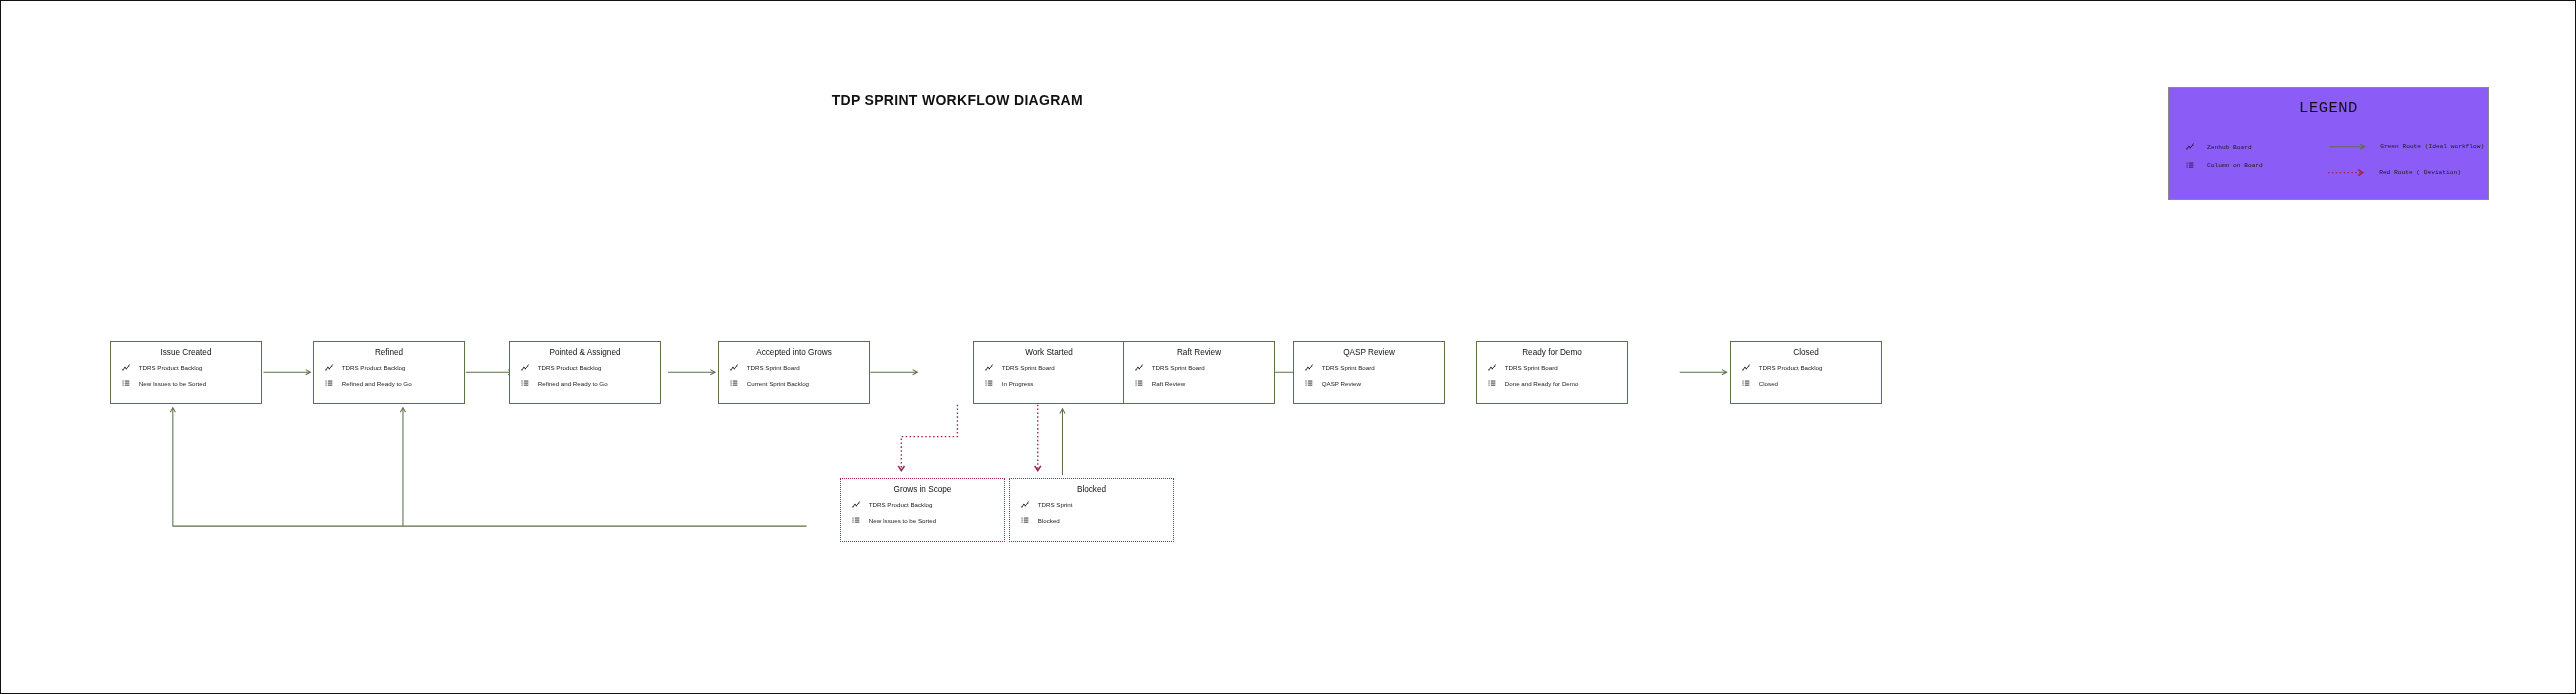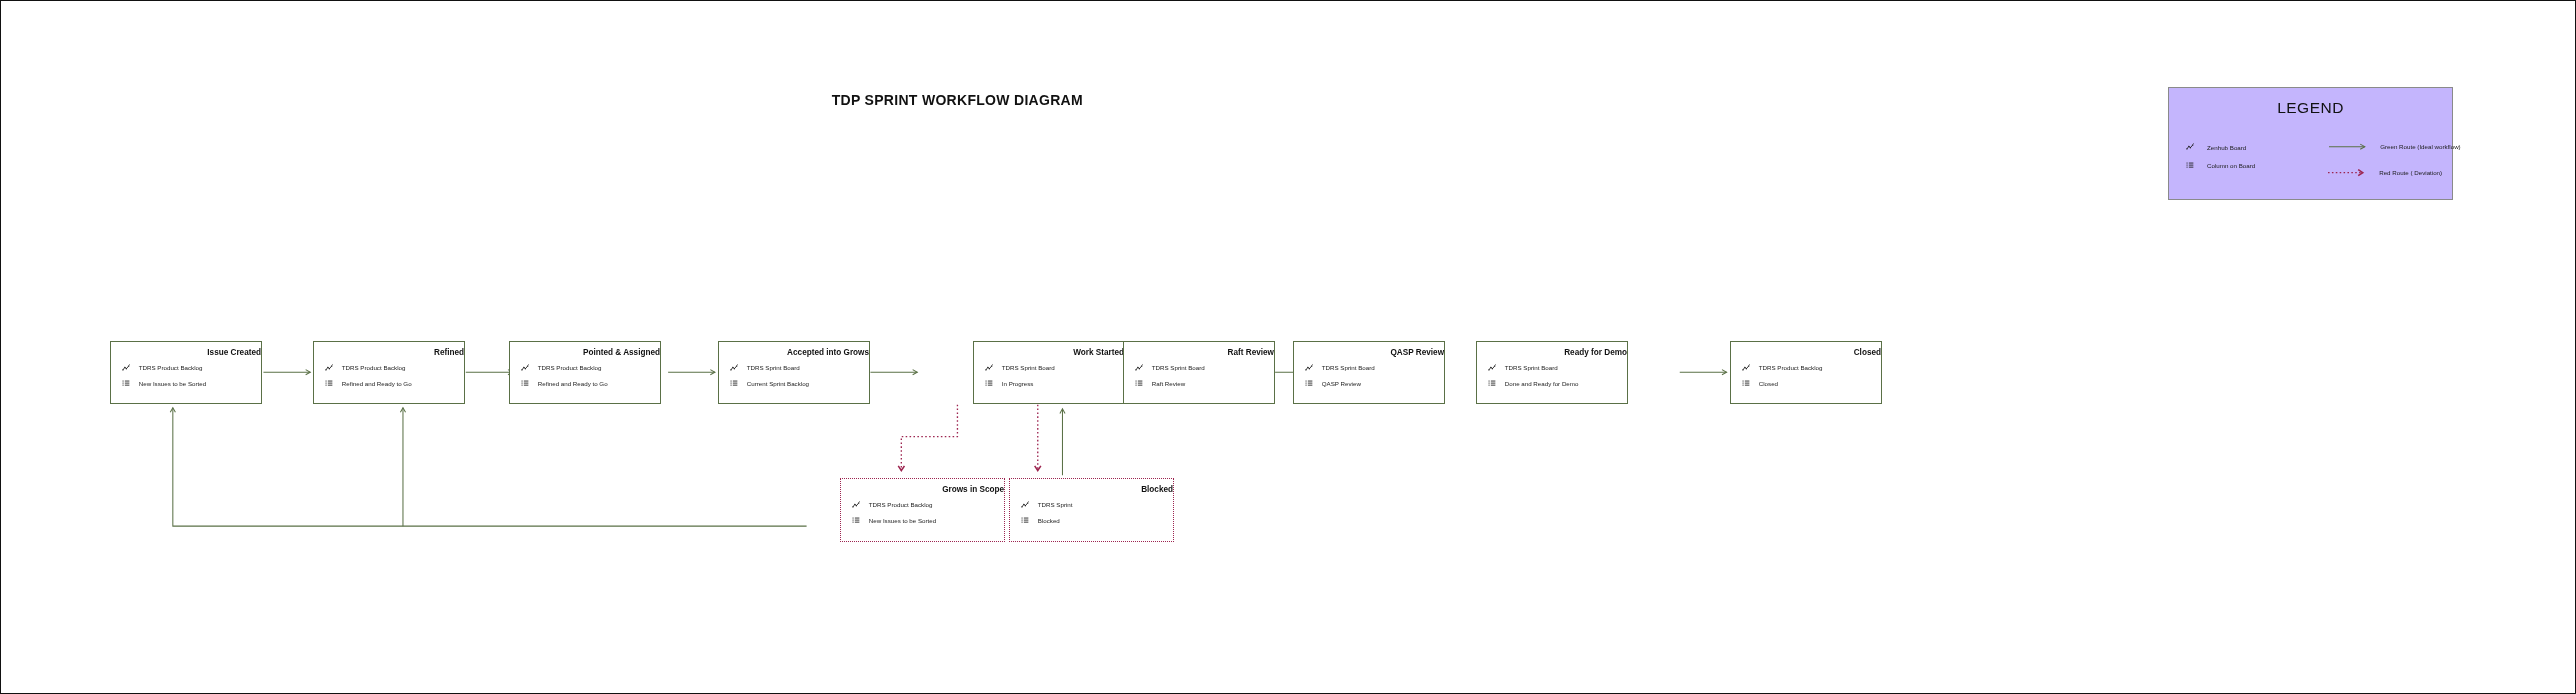--- a/index.html
+++ b/index.html
@@ -15,31 +15,31 @@
     text-align:right; font-size:14px; font-weight:700; color:#111;
     letter-spacing:0.3px; white-space:nowrap;margin-top:28px;
   }
   
   .node {
     position:absolute; background:#fff; width:152px; height:63px;
   }
   .node.solid  { top:340px; border:1px solid var(--green); }
   .node.dashed { top:477px; width:165px; height:64px; border:1px dotted var(--red); }
   .node-title {
-    margin-top:5.7px; text-align:right; font-size:8.2px; font-weight:700; color:#111;
+    margin-top:5.7px; text-align:center; font-size:8.2px; font-weight:400; color:#111;
   }
   .node-row {
     display:flex; align-items:center; margin:6.7px 0 0 10.8px; height:8.8px;
   }
   .node-row .icon { width:8.2px; height:8.2px; flex:0 0 8.2px; }
   .node-label { margin-left:8.8px; font-size:6.2px; color:var(--ink); white-space:nowrap; }
   
   .legend {
-    position:absolute; left:2167px; top:86px; width:285px; height:113px;
-    border:0.5px solid #8a8a8a; background:#c4b5fd;
+    position:absolute; left:2167px; top:86px; width:321px; height:113px;
+    border:0.5px solid #8a8a8a; background:#8b5cf6;font-family:Liberation Mono, monospace;
   }
   .legend-title {
     position:absolute; top:11.3px; left:0; width:100%; text-align:center;
     font-size:15.5px; font-weight:400; color:#111; letter-spacing:0.5px;
   }
   .legend-item { position:absolute; display:flex; align-items:center; }
   .legend-item .icon { width:8.2px; height:8.2px; flex:0 0 8.2px; }
   .legend-item .legend-label { margin-left:13.4px; font-size:6.2px; color:var(--ink); white-space:nowrap; }
   .legend-item.arrow-item .legend-label { margin-left:7.2px; }
   #legend-zenhub  { left:16.5px;  top:55px; }

